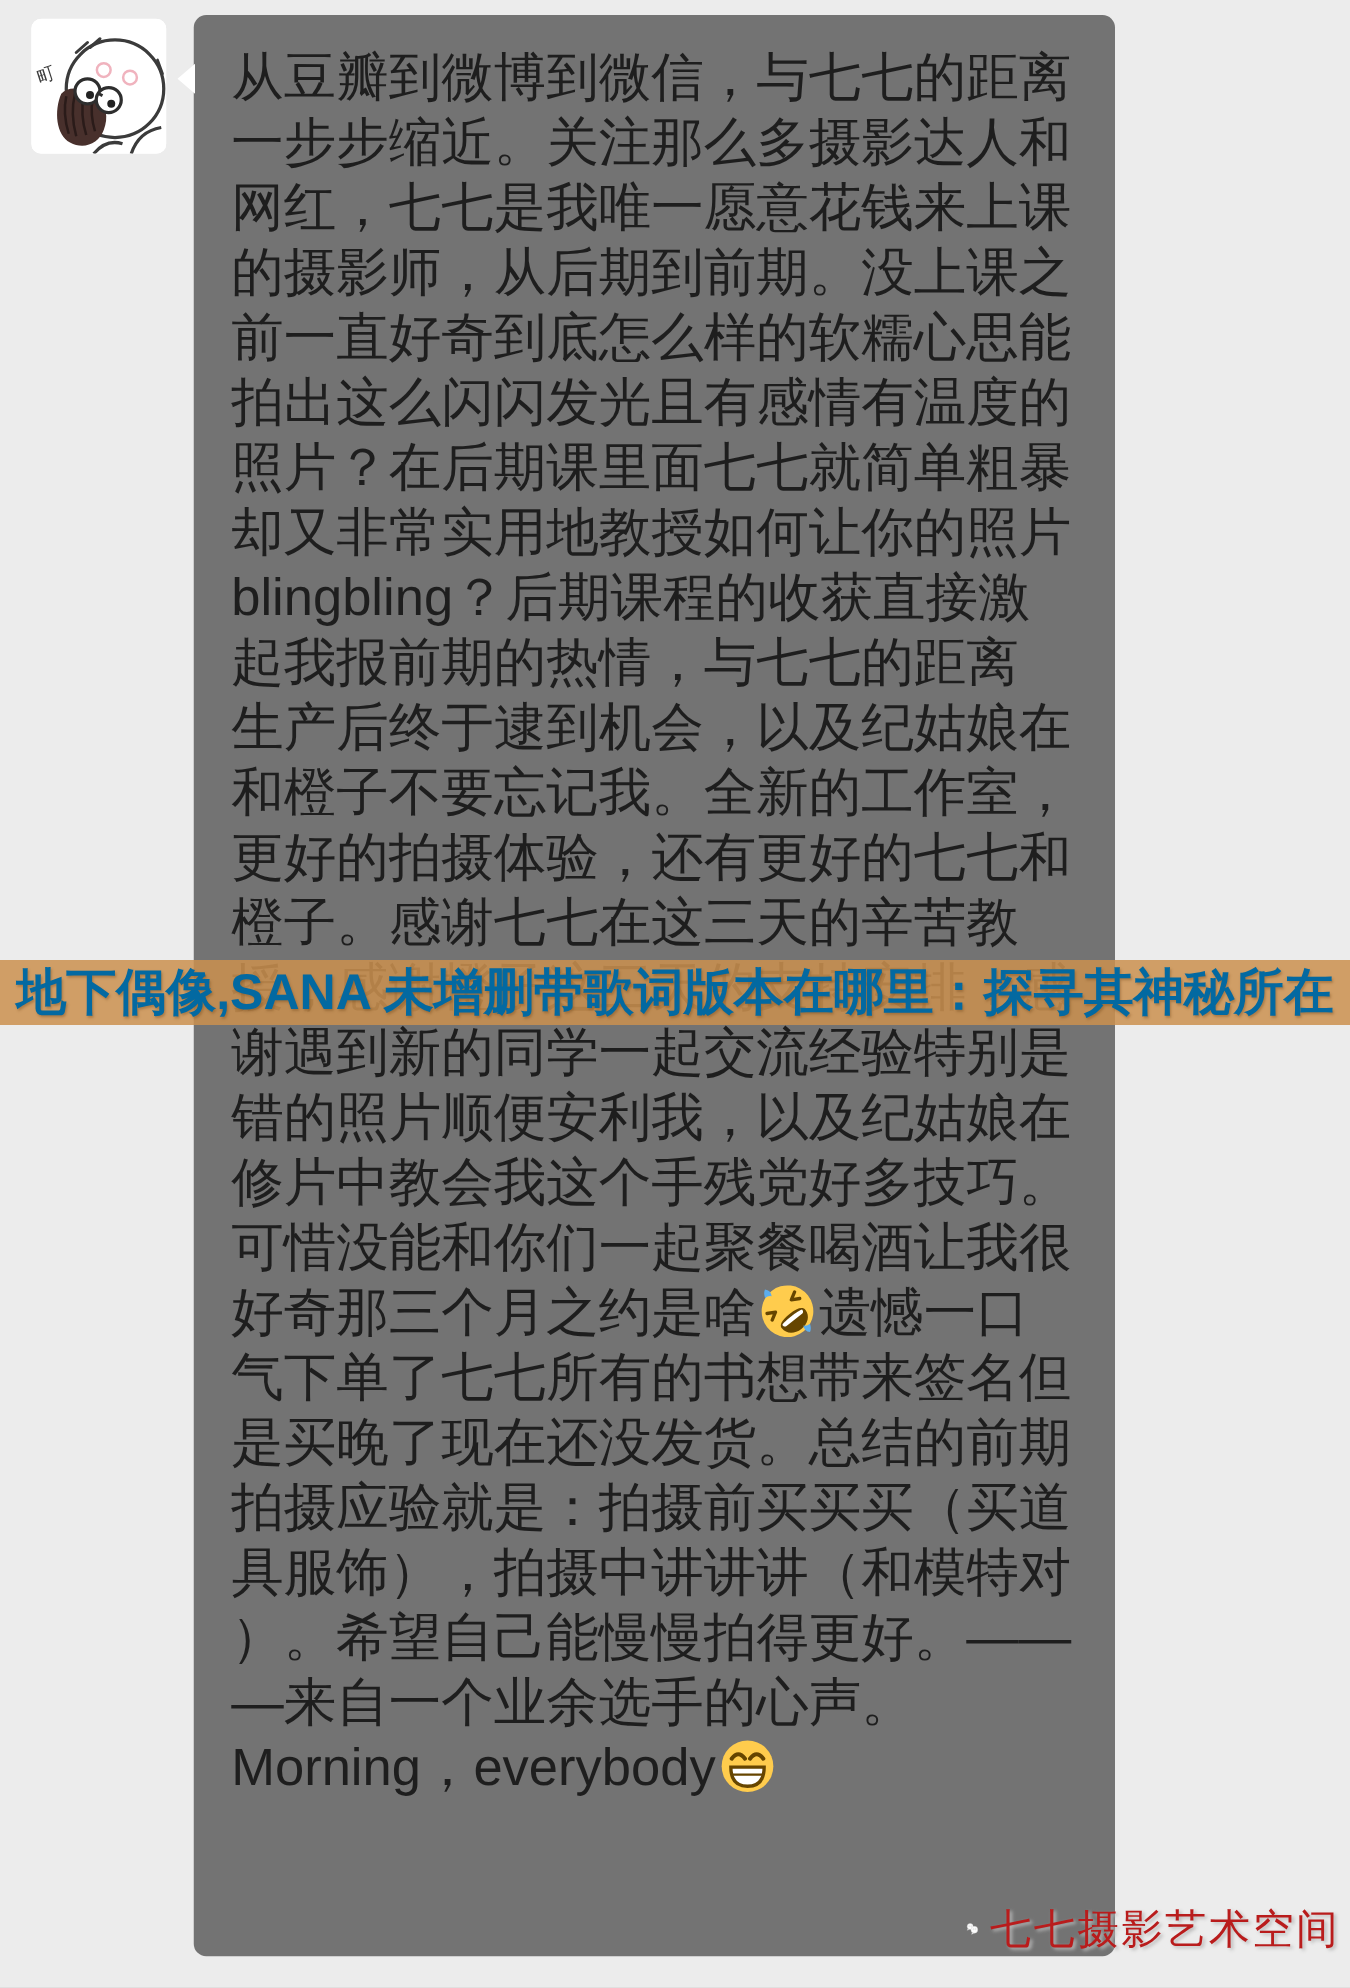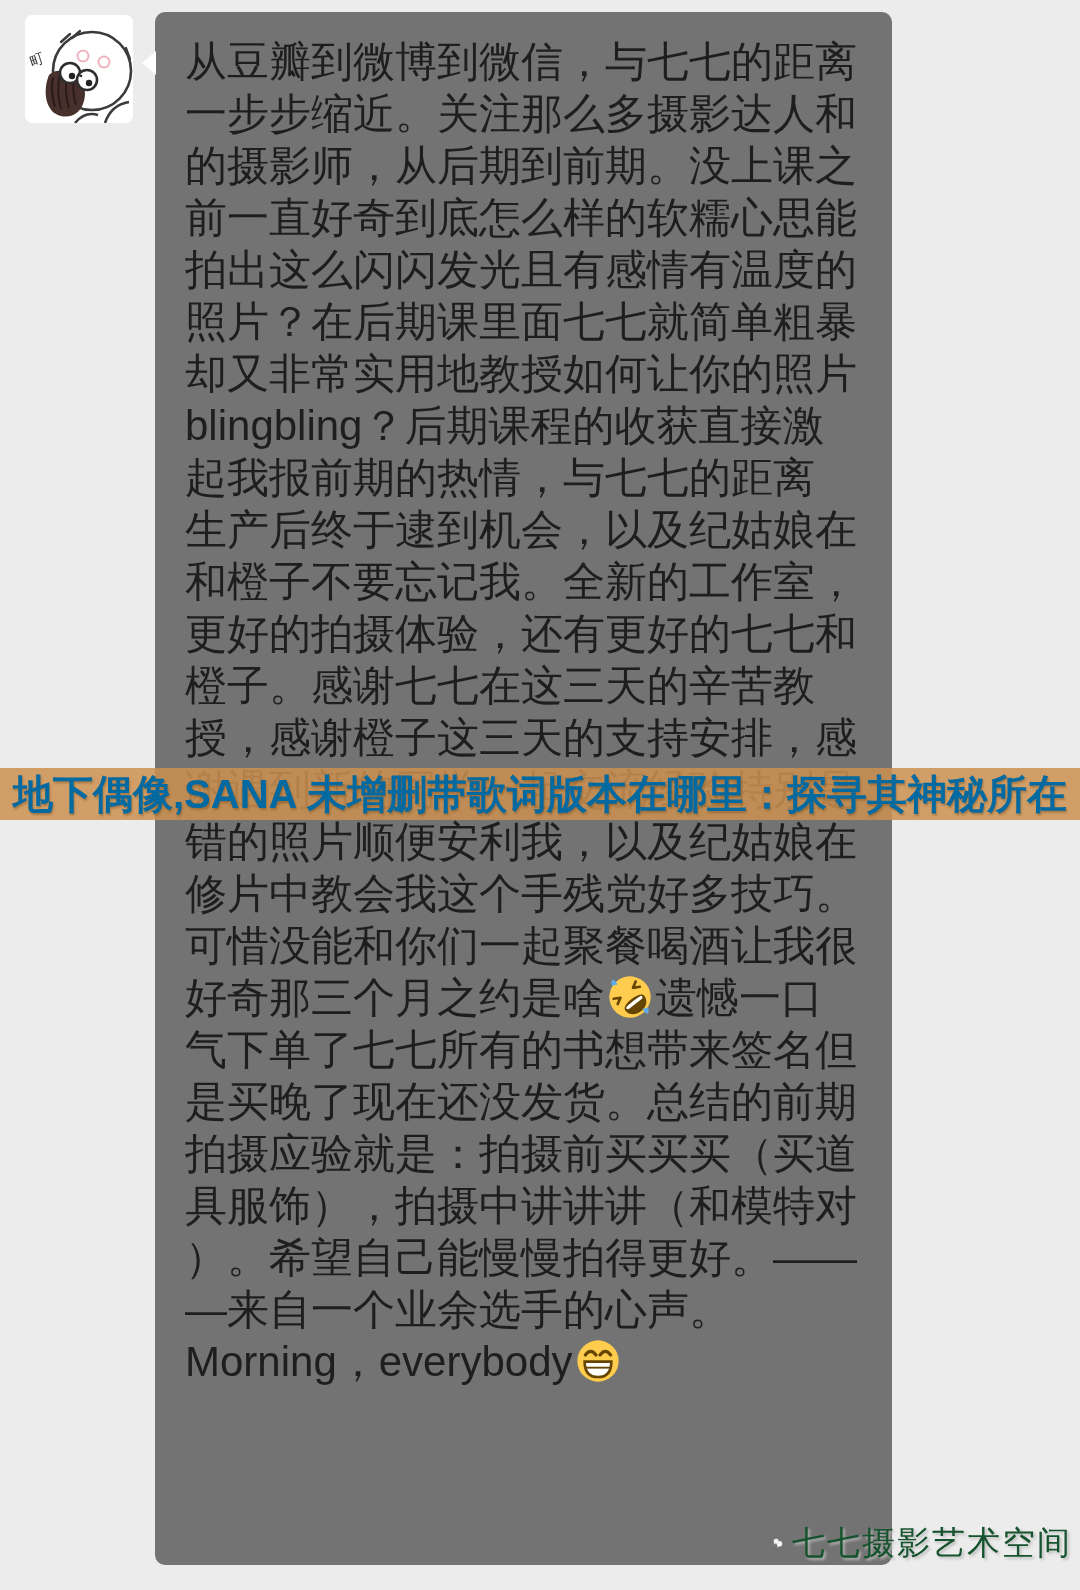--- a/index.html
+++ b/index.html
@@ -38,21 +38,21 @@
   .banner span{
     color:#0369a1;font-size:40px;font-weight:bold;line-height:52px;
     text-shadow:1px 2px 2px rgba(115,72,28,0.40);
     white-space:nowrap;
   }
   .watermark{
     position:absolute;left:772px;top:1508px;width:300px;height:70px;
     display:flex;align-items:center;z-index:6;
   }
   .watermark .wm-text{
-    color:#14532d;font-size:33px;letter-spacing:2px;
+    color:#b91c1c;font-size:33px;letter-spacing:2px;
     text-shadow:2px 2px 3px #b9b9b9;white-space:nowrap;
   }
 </style>
 </head>
 <body>
 
 <div class="screen">
 
   <div class="avatar">
     <svg width="108" height="108" viewBox="0 0 108 108">
@@ -80,20 +80,21 @@
       <path d="M80,108 Q86,90 104,87" fill="none" stroke="#3b3b3b" stroke-width="2.6"></path>
       <path d="M50,108 Q60,96 73,100" fill="none" stroke="#3b3b3b" stroke-width="2.6"></path>
     </svg>
   </div>
 
   <div class="bubble">
     <div class="bubble-tail"></div>
     <div class="msg">
       <div class="ln">从豆瓣到微博到微信，与七七的距离</div>
       <div class="ln">一步步缩近。关注那么多摄影达人和</div>
+      <div class="ln">网红，七七是我唯一愿意花钱来上课</div>
       <div class="ln">的摄影师，从后期到前期。没上课之</div>
       <div class="ln">前一直好奇到底怎么样的软糯心思能</div>
       <div class="ln">拍出这么闪闪发光且有感情有温度的</div>
       <div class="ln">照片？在后期课里面七七就简单粗暴</div>
       <div class="ln">却又非常实用地教授如何让你的照片</div>
       <div class="ln">blingbling？后期课程的收获直接激</div>
       <div class="ln">起我报前期的热情，与七七的距离</div>
       <div class="ln">生产后终于逮到机会，以及纪姑娘在</div>
       <div class="ln">和橙子不要忘记我。全新的工作室，</div>
       <div class="ln">更好的拍摄体验，还有更好的七七和</div>

